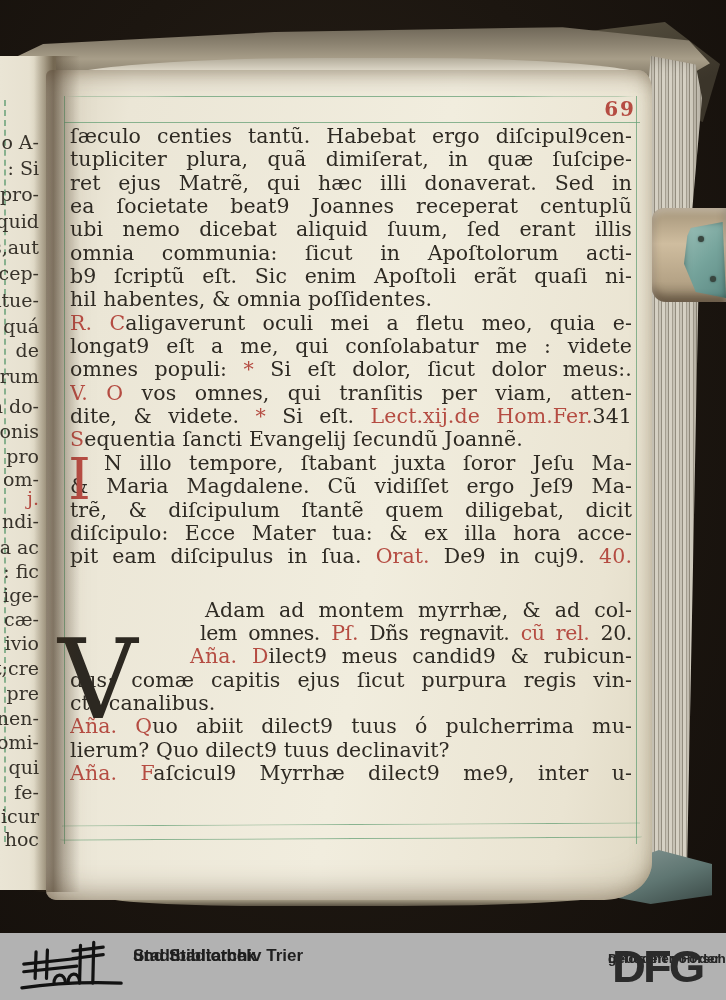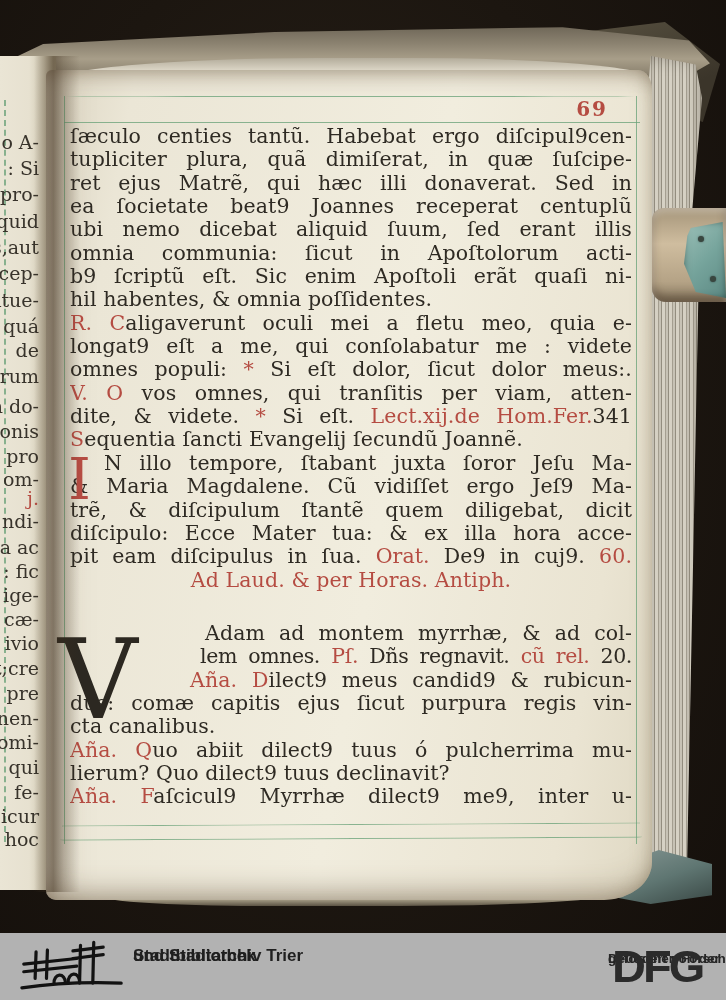--- a/index.html
+++ b/index.html
@@ -66,21 +66,21 @@
   .gl-v-left{left:18px;top:26px;height:748px;width:0;border-left:1.6px solid;}
   .gl-v-right{left:590px;top:26px;height:748px;width:0;border-left:1.6px solid;}
   .gl-h-top{left:14px;top:26px;width:580px;height:0;border-top:1.6px solid;border-radius:50%;}
   .gl-h-head{left:18px;top:52px;width:576px;height:0;border-top:1.6px solid;}
   .gl-h-b1{left:16px;top:754px;width:578px;height:8px;border-top:1.8px solid;border-radius:0 0 50% 50%/0 0 8px 8px;transform:rotate(-.3deg);}
   .gl-h-b2{left:14px;top:768px;width:582px;height:8px;border-top:1.8px solid;border-radius:0 0 50% 50%/0 0 9px 9px;transform:rotate(-.3deg);}
 
   .header-row{left:18px;top:27px;width:572px;height:24px;}
   .header-title{left:50%;transform:translateX(-62%);top:0;color:var(--red);
     font-size:20px;letter-spacing:2px;font-weight:bold;white-space:nowrap;}
-  .page-num{right:28px;top:0;color:var(--red);font-size:20px;letter-spacing:2px;font-weight:bold;}
+  .page-num{right:0;top:0;color:var(--red);font-size:20px;letter-spacing:2px;font-weight:bold;}
 
   .text-block{left:24px;top:54px;width:562px;font-size:20.5px;letter-spacing:.1px;
     color:var(--ink);}
   .tl{position:relative;height:23.35px;overflow:hidden;text-align:justify;text-align-last:justify;}
   .tl.l{text-align:left;text-align-last:left;}
   .tl.c{text-align:center;text-align-last:center;}
   .tl .red{position:static;color:var(--red);}
   .tl .ink{position:static;color:var(--ink);}
   .tl.tight{letter-spacing:-.4px;}
 
@@ -171,22 +171,21 @@
         <div class="tl "><span class="red">R. C</span><span class="ink">aligaverunt oculi mei a fletu meo, quia e-</span></div>
         <div class="tl "><span class="ink">longat9 eſt a me, qui conſolabatur me : videte</span></div>
         <div class="tl "><span class="ink">omnes populi: </span><span class="red">*</span><span class="ink"> Si eſt dolor, ſicut dolor meus:.</span></div>
         <div class="tl "><span class="red">V. O</span><span class="ink"> vos omnes, qui tranſitis per viam, atten-</span></div>
         <div class="tl "><span class="ink">dite, &amp; videte. </span><span class="red">*</span><span class="ink"> Si eſt. </span><span class="red">Lect.xij.de Hom.Fer.</span><span class="ink">341</span></div>
         <div class="tl l"><span class="red">S</span><span class="ink">equentia ſancti Evangelij ſecundũ Joannẽ.</span></div>
         <div class="tl " style="padding-left: 34px;"><span class="ink">N illo tempore, ſtabant juxta ſoror Jeſu Ma-</span></div>
         <div class="tl "><span class="ink">&amp; Maria Magdalene. Cũ vidiſſet ergo Jeſ9 Ma-</span></div>
         <div class="tl "><span class="ink">trẽ, &amp; diſcipulum ſtantẽ quem diligebat, dicit</span></div>
         <div class="tl "><span class="ink">diſcipulo: Ecce Mater tua: &amp; ex illa hora acce-</span></div>
-        <div class="tl "><span class="ink">pit eam diſcipulus in ſua. </span><span class="red">Orat.</span><span class="ink"> De9 in cuj9. </span><span class="red">60.</span></div>
-        <div class="tl c"><span class="red">Ad Laud. &amp; per Horas. Antiph.</span></div>
+        <div class="tl "><span class="ink">pit eam diſcipulus in ſua. </span><span class="red">Orat.</span><span class="ink"> De9 in cuj9. </span><span class="red">40.</span></div>
         <div class="tl " style="padding-left: 135px; margin-top: 30px;"><span class="ink">Adam ad montem myrrhæ, &amp; ad col-</span></div>
         <div class="tl  tight" style="padding-left: 130px;"><span class="ink">lem omnes. </span><span class="red">Pſ.</span><span class="ink"> Dñs regnavit. </span><span class="red">cũ rel.</span><span class="ink"> 20.</span></div>
         <div class="tl " style="padding-left: 120px;"><span class="red">Aña. D</span><span class="ink">ilect9 meus candid9 &amp; rubicun-</span></div>
         <div class="tl "><span class="ink">dus: comæ capitis ejus ſicut purpura regis vin-</span></div>
         <div class="tl l"><span class="ink">cta canalibus.</span></div>
         <div class="tl "><span class="red">Aña. Q</span><span class="ink">uo abiit dilect9 tuus ó pulcherrima mu-</span></div>
         <div class="tl l"><span class="ink">lierum? Quo dilect9 tuus declinavit?</span></div>
         <div class="tl "><span class="red">Aña. F</span><span class="ink">aſcicul9 Myrrhæ dilect9 me9, inter u-</span></div>
       </div>
 

